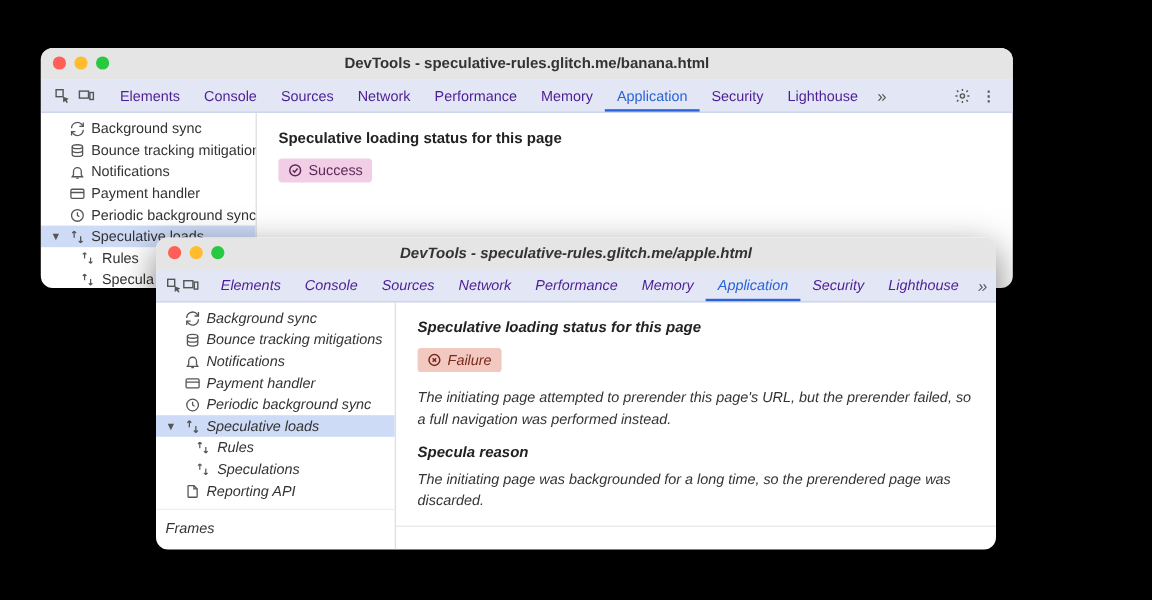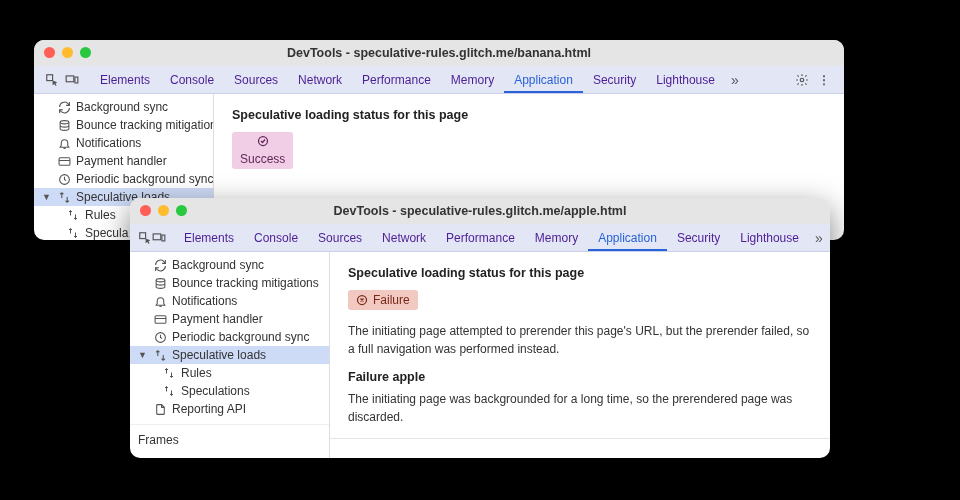--- a/index.html
+++ b/index.html
@@ -15,21 +15,21 @@
   .window {
     position: absolute;
     background: #fff;
     border-radius: 10px;
     box-shadow: 0 10px 30px rgba(0,0,0,0.5);
     overflow: hidden;
     display: flex;
     flex-direction: column;
   }
   .win1 { left: 34px; top: 40px; width: 810px; height: 200px; }
-  .win2 { left: 130px; top: 198px; width: 700px; height: 260px; }
+  .win2 { left: 130px; top: 198px; width: 700px; height: 260px; font-style: italic; }
 
   .titlebar {
     height: 26px;
     background: #e5e5e5;
     display: flex;
     align-items: center;
     padding: 0 10px;
     position: relative;
     border-bottom: 1px solid #e5e5e5;
   }
@@ -111,21 +111,21 @@
     margin-bottom: 10px;
     color: #222;
   }
   .badge {
     display:inline-flex; align-items:center; gap:5px;
     padding: 3px 8px;
     border-radius: 3px;
     font-size: 12px;
     margin-bottom: 12px;
   }
-  .badge.success { background:#f1cde6; color:#5e2a58;flex-direction:column; }
+  .badge.success { background:#f1cde6; color:#5e2a58; }
   .badge.failure { background:#f2c9c0; color:#7a281c; }
   .badge .bicon { width:12px; height:12px; display:flex; align-items:center; justify-content:center;}
   .para { font-size:12px; color:#333; margin-bottom:12px; line-height:1.5;}
   .subhead { font-size:12.5px; font-weight:700; color:#222; margin-top:10px; margin-bottom:6px;}
   svg { display:block; }
 </style>
 </head>
 <body>
 
 <div class="window win1">
@@ -406,18 +406,18 @@
       <div class="badge failure">
         <span class="bicon">
             <svg width="12" height="12" viewBox="0 0 24 24" fill="none" stroke="currentColor" stroke-width="2.5">
               <circle cx="12" cy="12" r="9"></circle>
               <path d="M9 9l6 6M15 9l-6 6"></path>
             </svg>
           </span>
         <span>Failure</span>
       </div>
       <div class="para">The initiating page attempted to prerender this page's URL, but the prerender failed, so a full navigation was performed instead.</div>
-      <div class="subhead">Failure apple</div>
+      <div class="subhead">Specula reason</div>
       <div class="para">The initiating page was backgrounded for a long time, so the prerendered page was discarded.</div>
       <div style="border-top:1px solid #e5e5e5;margin:8px -18px 0 -18px"></div>
     </div>
   </div>
 </div>
 
 </body></html>

